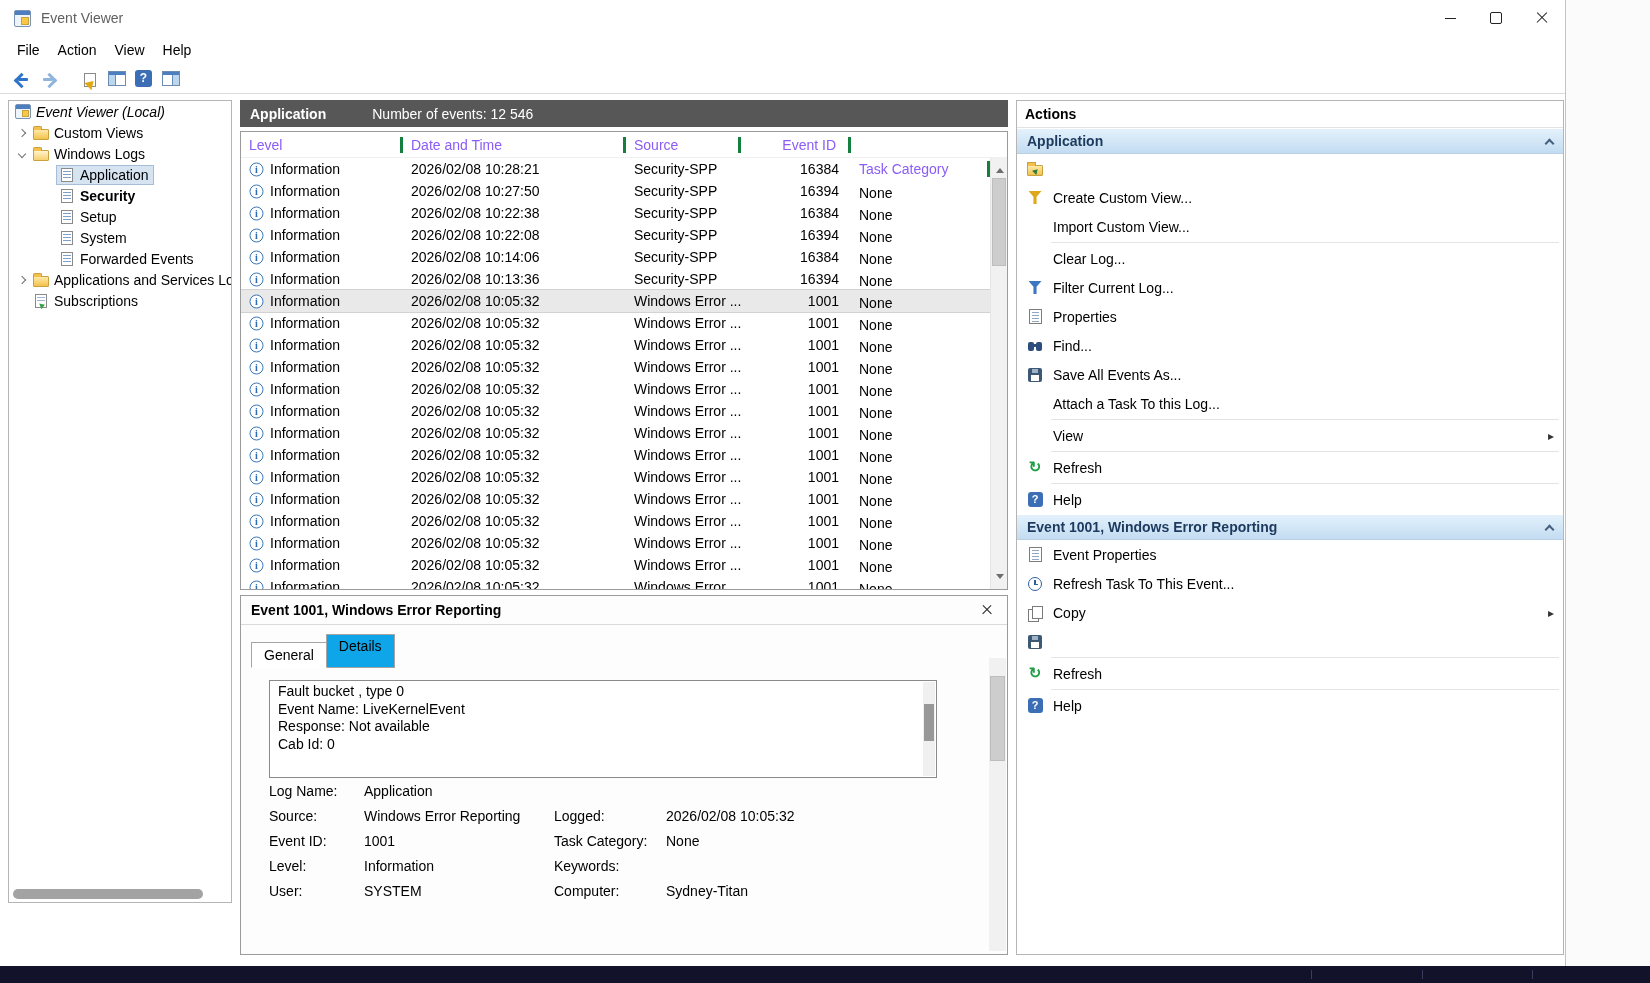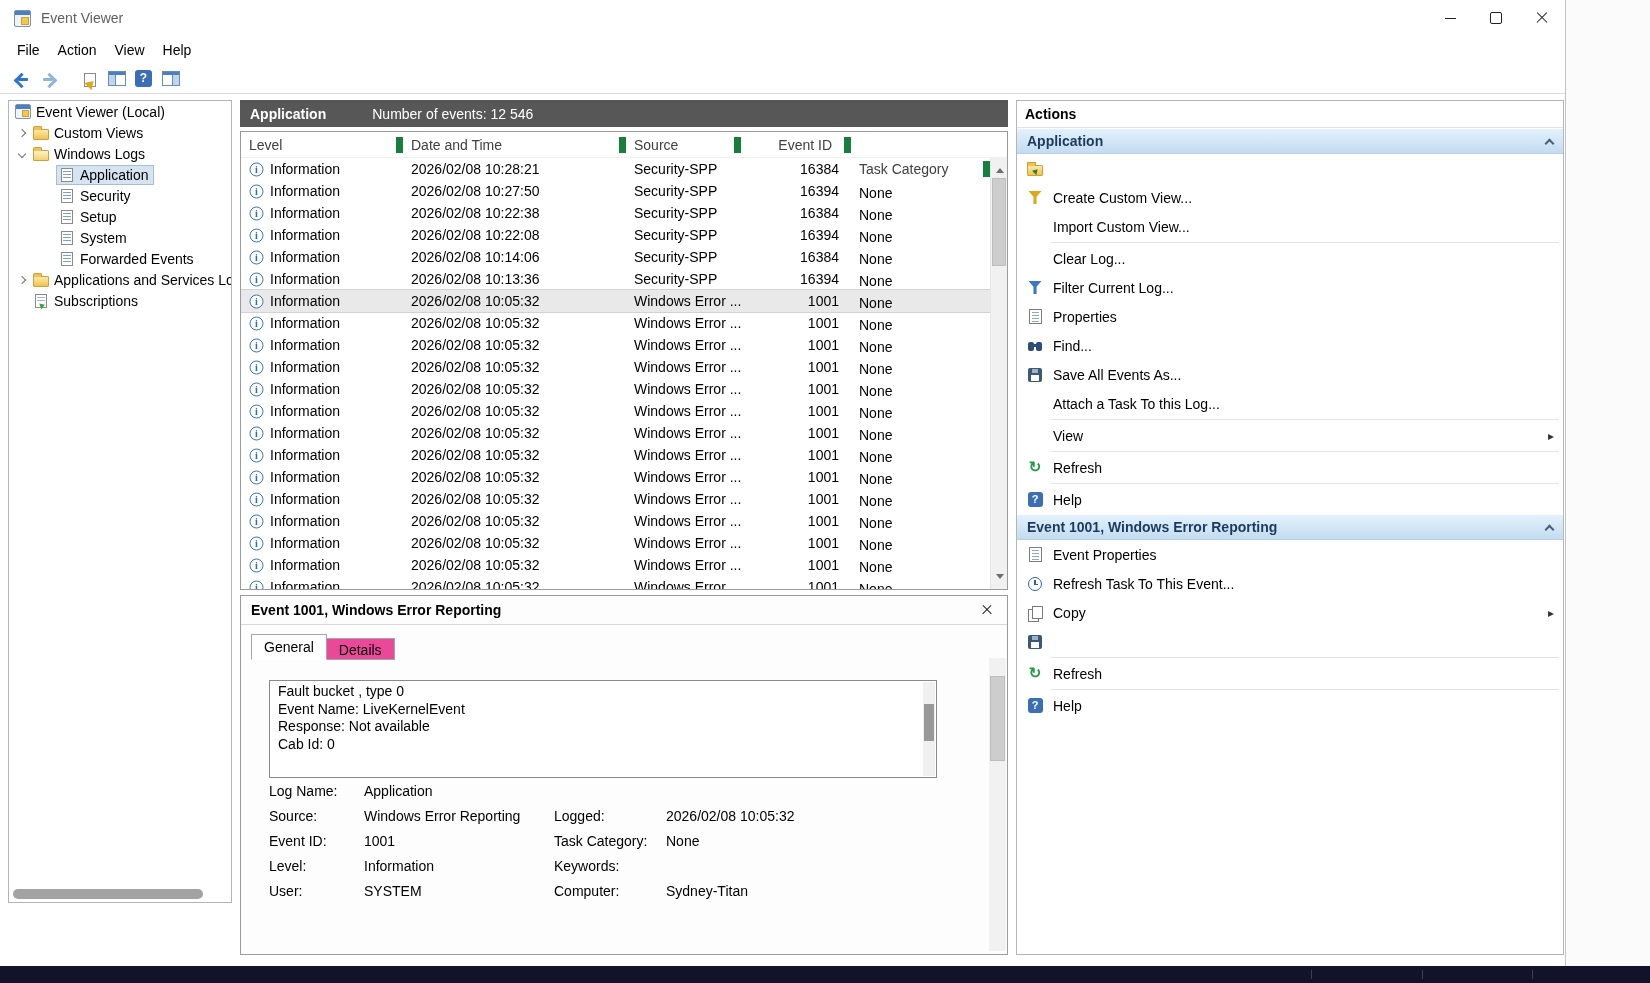--- a/index.html
+++ b/index.html
@@ -107,21 +107,21 @@
   .tree-inner.selected { background: #d6e4f2; outline: 1px solid #a5bed6; }
   .tree-hscroll { position: absolute; left: 4px; bottom: 3px; width: 190px; height: 10px; border-radius: 5px; background: #a3a3a3; }
 
   .center-panel { position: absolute; left: 240px; top: 100px; width: 768px; height: 855px; }
   .list-hdr { position: absolute; left: 0; right: 0; top: 0; height: 27px; background: #575757; color: #fff; display: flex; align-items: center; padding-left: 10px; }
   .list-hdr .log-title { font-weight: bold; }
   .list-hdr .count { margin-left: 46px; }
 
   .table-wrap { position: absolute; left: 0; right: 0; top: 31px; height: 459px; border: 1px solid #9b9b9b; background: #fff; overflow: hidden; }
   .thead { display: flex; height: 26px; align-items: center; padding-right: 17px; border-bottom: 1px solid #f0f0f0; }
-  .th { padding-left: 8px; border-right: 7px solid #15803d; height: 16px; line-height: 16px; color: #404040; overflow: hidden; white-space: nowrap; }
+  .th { padding-left: 8px; border-right: 3px solid #15803d; height: 16px; line-height: 16px; color: #8b5cf6; overflow: hidden; white-space: nowrap; }
   .col0 { width: 162px; flex: none; }
   .col1 { width: 223px; flex: none; }
   .col2 { width: 115px; flex: none; }
   .col3 { width: 110px; flex: none; text-align: right; padding-right: 12px; }
   .col4 { flex: 1; margin-top: 48px; }
   .tbody { position: absolute; left: 0; right: 17px; top: 26px; bottom: 0; overflow: hidden; }
   .trow { display: flex; height: 22px; align-items: center; }
   .trow.selected { background: #e9e9e9; outline: 1px solid #d2d2d2; }
   .td { padding-left: 8px; overflow: hidden; white-space: nowrap; }
   .td.col0 { display: flex; align-items: center; gap: 6px; }
@@ -134,21 +134,21 @@
   .sb-down { position: absolute; bottom: 0; left: 0; right: 0; }
   .sb-thumb { position: absolute; left: 1px; right: 1px; top: 20px; height: 88px; background: #cdcdcd; border: 1px solid #bdbdbd; }
 
   .detail-pane { position: absolute; left: 0; right: 0; top: 495px; bottom: 0; border: 1px solid #9b9b9b; background: #fdfdfd; overflow: hidden; }
   .detail-hdr { height: 29px; display: flex; align-items: center; padding: 0 12px 0 10px; border-bottom: 1px solid #dadada; font-weight: 600; }
   .close-x { margin-left: auto; width: 16px; height: 16px; position: relative; }
   .close-x::before, .close-x::after { content: ""; position: absolute; left: 2px; top: 7px; width: 12px; height: 1.4px; background: #222; }
   .close-x::before { transform: rotate(45deg); }
   .close-x::after  { transform: rotate(-45deg); }
   .tabs { position: absolute; left: 10px; top: 38px; display: flex; align-items: flex-end; }
-  .tab { height: 22px; line-height: 22px; padding: 0 12px; border: 1px solid #a5a5a5; background: #ec4899; margin-right: -1px; }
+  .tab { height: 34px; line-height: 22px; padding: 0 12px; border: 1px solid #a5a5a5; background: #0ea5e9; margin-right: -1px; }
   .tab.active { height: 26px; line-height: 25px; background: #fff; border-bottom-color: #fff; z-index: 2; position: relative; }
   .desc-box { position: absolute; left: 28px; top: 84px; width: 668px; height: 98px; border: 1px solid #8a8a8a; background: #fff; padding: 2px 20px 2px 8px; line-height: 17.5px; overflow: hidden; }
   .desc-scroll { position: absolute; right: 1px; top: 1px; bottom: 1px; width: 12px; background: #f0f0f0; }
   .desc-thumb { position: absolute; left: 1px; right: 1px; top: 22px; height: 37px; background: #989898; }
   .fields { position: absolute; left: 28px; top: 182px; display: grid; grid-template-columns: 95px 190px 112px auto; grid-auto-rows: 25px; align-items: center; }
   .pane-scroll { position: absolute; right: 1px; top: 62px; bottom: 3px; width: 17px; background: #f1f1f1; }
   .pane-thumb { position: absolute; left: 1px; right: 1px; top: 18px; height: 85px; background: #cdcdcd; border: 1px solid #bdbdbd; }
 
   .actions-panel { position: absolute; left: 1016px; top: 100px; width: 548px; height: 855px; border: 1px solid #b5b5b5; background: #fff; overflow: hidden; }
   .actions-title { height: 27px; line-height: 27px; padding-left: 8px; font-weight: 700; border-bottom: 1px solid #e3e3e3; }
@@ -200,21 +200,21 @@
       </div>
       <div class="tool-btn">
         <span class="ico i-help-toolbar"></span>
       </div>
       <div class="tool-btn">
         <span class="ico i-action-pane"></span>
       </div>
     </div>
 
   <div class="tree-panel" id="tree">
-      <div class="tree-row" style="padding-left: 4px;">
+      <div class="tree-row" style="padding-left: 4px; font-style: italic;">
         <span class="tree-inner">
           <span class="ico i-event-viewer"></span>
           <span class="tree-label">Event Viewer (Local)</span>
         </span>
       </div>
       <div class="tree-row" style="padding-left: 4px;">
         <span class="expander">
           <span class="chv right"></span>
         </span>
         <span class="tree-inner">
@@ -231,21 +231,21 @@
           <span class="tree-label">Windows Logs</span>
         </span>
       </div>
       <div class="tree-row" style="padding-left: 30px;">
         <span class="expander"></span>
         <span class="tree-inner selected">
           <span class="ico i-log"></span>
           <span class="tree-label">Application</span>
         </span>
       </div>
-      <div class="tree-row" style="padding-left: 30px;">
+      <div class="tree-row" style="padding-left: 30px; font-weight: bold;">
         <span class="expander"></span>
         <span class="tree-inner">
           <span class="ico i-log"></span>
           <span class="tree-label">Security</span>
         </span>
       </div>
       <div class="tree-row" style="padding-left: 30px;">
         <span class="expander"></span>
         <span class="tree-inner">
           <span class="ico i-log"></span>

